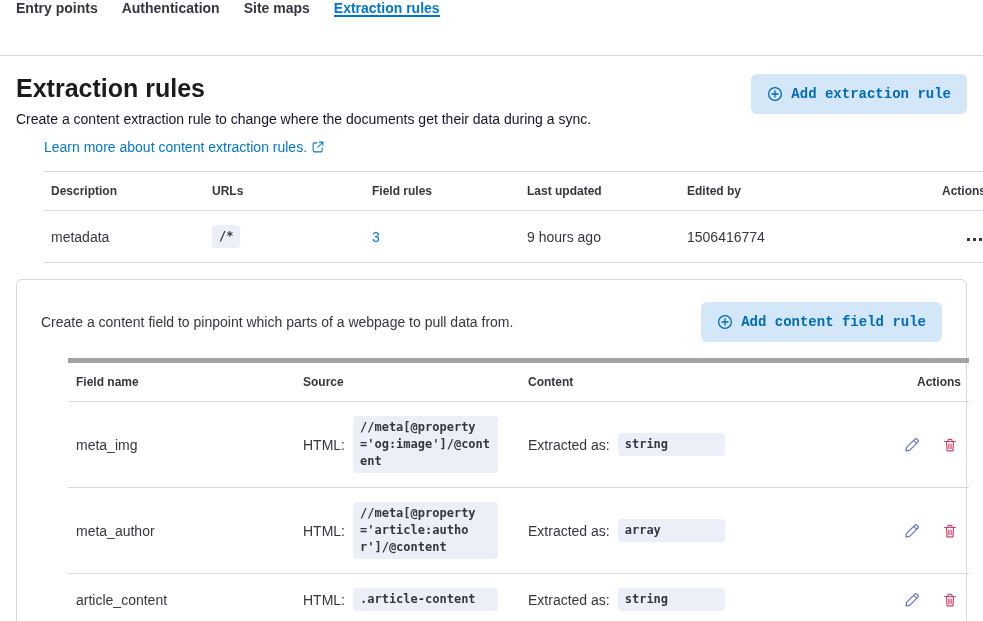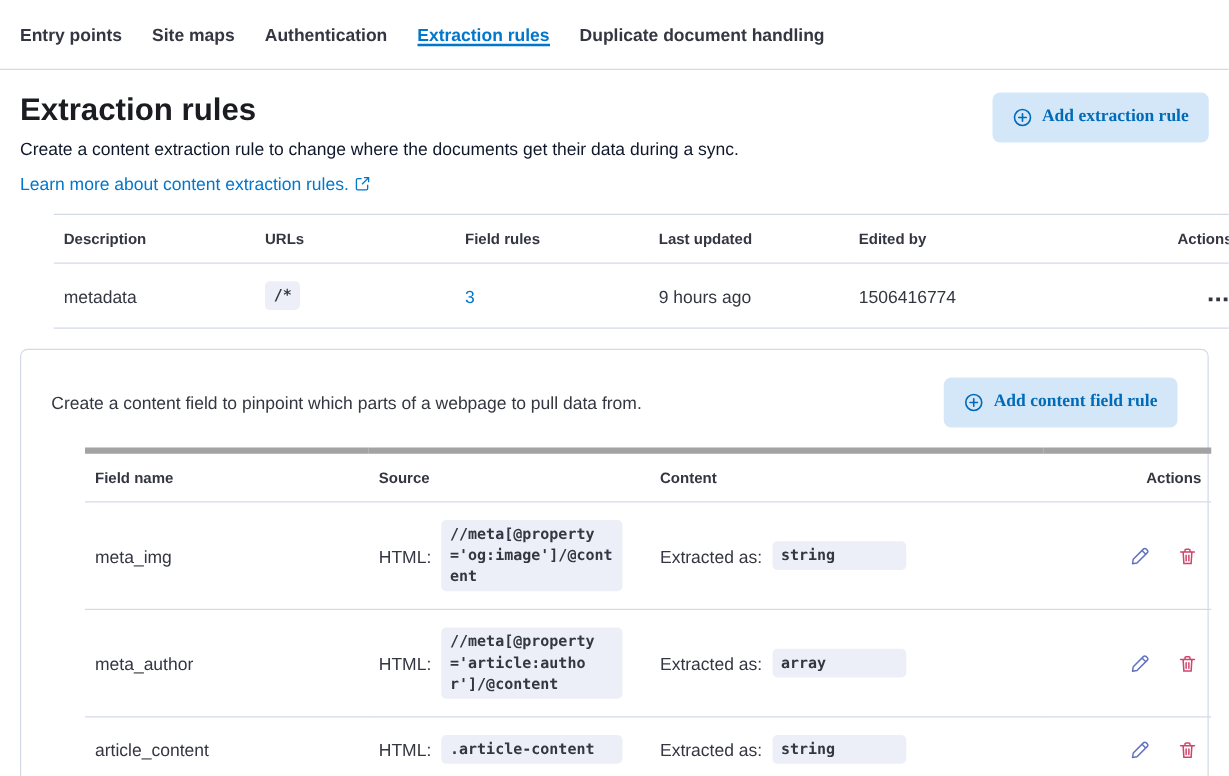--- a/index.html
+++ b/index.html
@@ -6,21 +6,21 @@
   html,body { margin:0; padding:0; }
   body {
     width: 983px; height: 621px; overflow: hidden;
     background: #ffffff;
     font-family: "Liberation Sans", sans-serif;
     font-size: 14px; color: #343741;
   }
 
   
   .tabbar {
-    display: flex; align-items: center; gap: 24px;
+    display: flex; align-items: flex-start; gap: 24px;
     padding: 0 16px; height: 56px;
     border-bottom: 1px solid #d3dae6;
   }
   .tab {
     display: flex; align-items: center;
     font-weight: 700; font-size: 14px; color: #343741;
     cursor: pointer; position: relative; white-space: nowrap;
   }
   .tab.active { color: #0077cc; }
   .tab.active::after {
@@ -29,28 +29,28 @@
   }
 
   .page { padding: 0 16px; }
 
   
   .header-row { display:flex; justify-content:space-between; align-items:flex-start; margin-top:18px; }
   h1 { margin:0; font-size:25px; font-weight:700; color:#1a1c21; }
   .subtitle { margin-top:8px; color:#0f172a; }
   .learn-link {
     display:inline-flex; align-items:center; gap:5px;
-    margin-top:12px; color:#0077cc; cursor:pointer; text-decoration:none;
+    margin-top:12px; color:#0077cc; cursor:pointer; text-decoration:none;margin-left:28px;
   }
 
   .btn-light {
     display:inline-flex; align-items:center; gap:8px;
     height:40px; padding:0 16px; border:none; border-radius:6px;
     background:#d3e7f8; color:#006bb8;
-    font-family:Liberation Serif, serif; font-size:14px; font-weight:600;
+    font-family:Liberation Mono, monospace; font-size:14px; font-weight:600;
     cursor:pointer; white-space:nowrap; flex-shrink:0;
   }
 
   
   table { border-collapse: collapse; width:100%; table-layout: fixed; margin-left: 27px; }
   th {
     text-align:left; font-size:12px; font-weight:700; color:#343741;
     padding:12px 8px; border-bottom:1px solid #d3dae6;
   }
   td { padding:14px 8px; border-bottom:1px solid #d3dae6; vertical-align:middle; }
@@ -95,24 +95,23 @@
   .icon-btn.delete { color:#d0446c; margin-left:12px; }
   .actions-cell { text-align:right; white-space:nowrap; }
 
   svg { display:block; }
 </style>
 </head>
 <body>
 
 <nav class="tabbar">
   <div class="tab">Entry points</div>
+  <div class="tab">Authentication</div>
   <div class="tab">Site maps</div>
-  <div class="tab">Authentication</div>
   <div class="tab active">Extraction rules</div>
-  <div class="tab">Duplicate document handling</div>
 </nav>
 
 <div class="page">
 
   <div class="header-row">
     <div>
       <h1>Extraction rules</h1>
       <div class="subtitle">Create a content extraction rule to change where the documents get their data during a sync.</div>
       <a class="learn-link">
         <span>Learn more about content extraction rules.</span>

